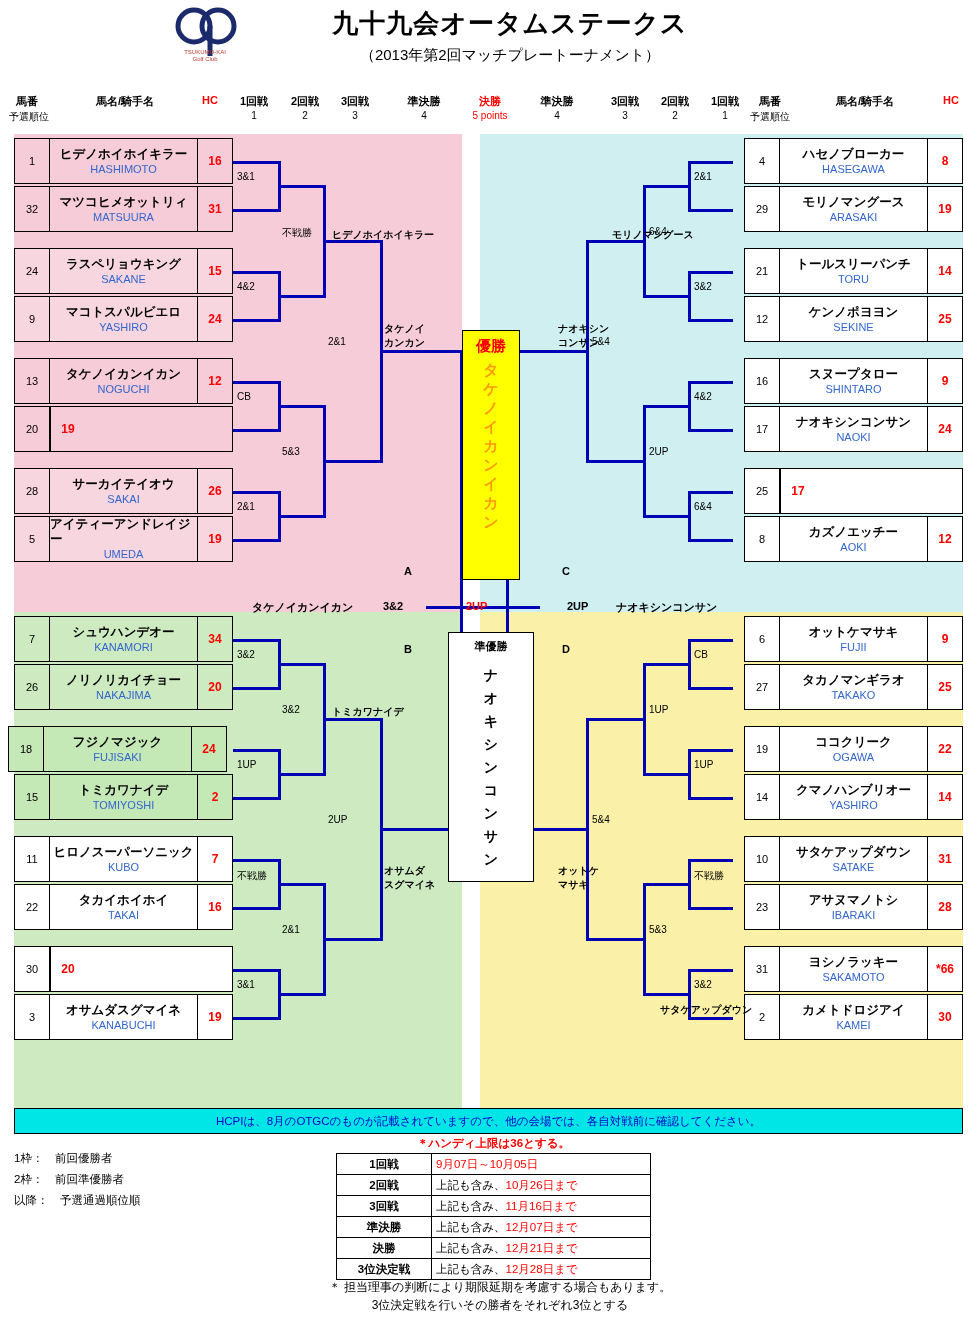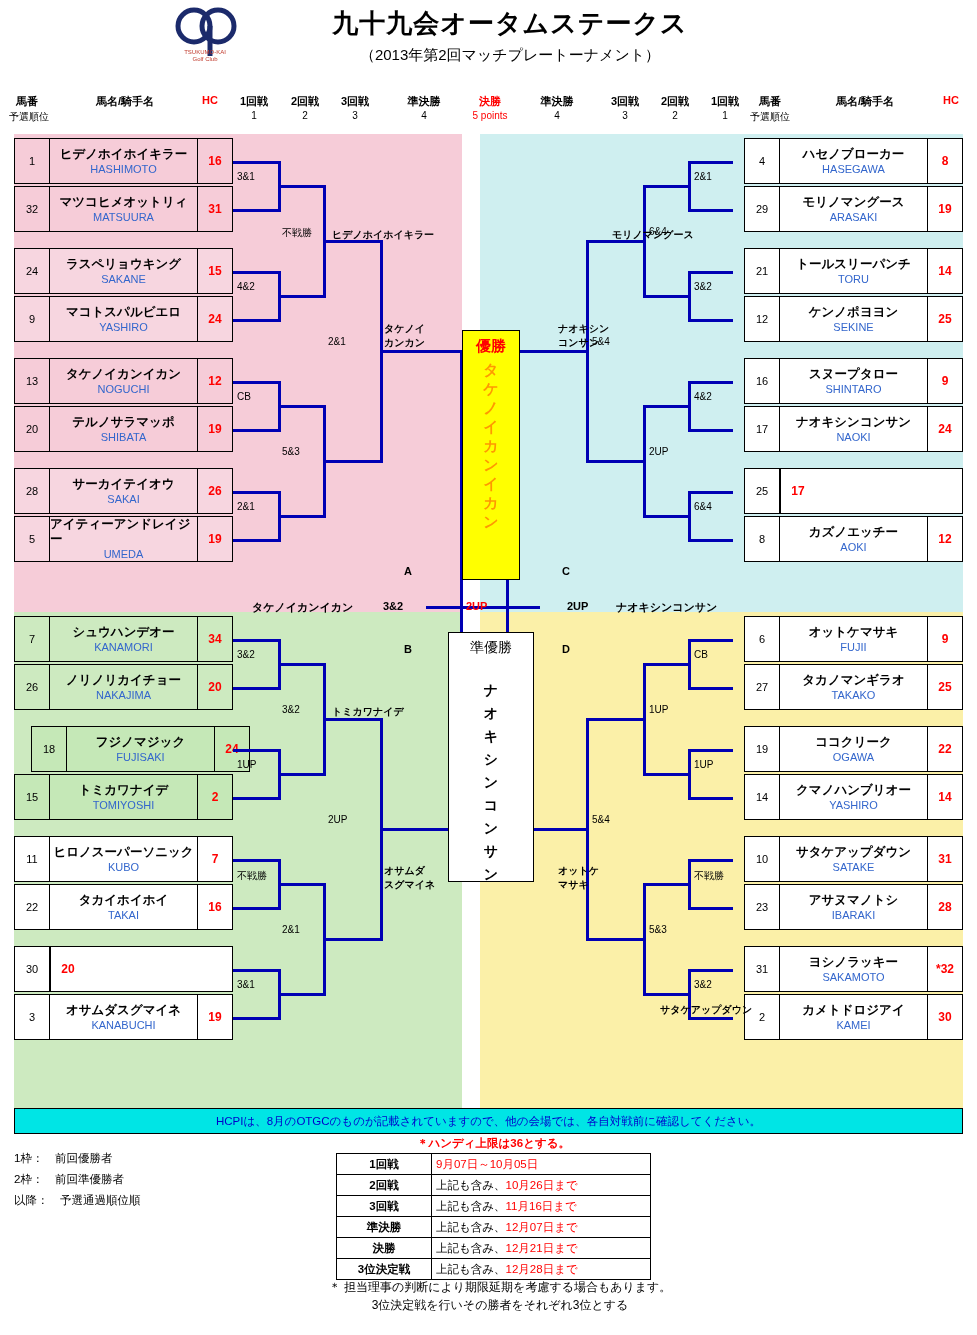--- a/index.html
+++ b/index.html
@@ -35,21 +35,21 @@
   .vl{width:3px;}
   .hl{height:3px;}
   .score{position:absolute;font-size:10px;}
   .nm{position:absolute;font-size:10px;font-weight:bold;white-space:nowrap;}
   .nm2{position:absolute;font-size:11px;font-weight:bold;white-space:nowrap;}
   
   #champ{left:462px;top:330px;width:58px;height:250px;background:#ffff00;border:1px solid #000;display:flex;flex-direction:column;align-items:center;justify-content:flex-start;padding-top:6px;box-sizing:border-box;}
   #champ .t{font-size:15px;font-weight:bold;color:#ff0000;margin-bottom:4px;}
   #champ .v{font-size:15px;font-weight:bold;color:#ff9900;line-height:19px;text-align:center;}
   #runner{left:448px;top:632px;width:86px;height:250px;background:#fff;border:1px solid #000;box-sizing:border-box;display:flex;flex-direction:column;align-items:center;padding-top:6px;}
-  #runner .t{font-size:14px;font-weight:normal;margin-bottom:22px;}
+  #runner .t{font-size:11px;font-weight:bold;margin-bottom:10px;}
   #runner .v{font-size:14px;font-weight:bold;line-height:23px;text-align:center;}
   
   #notebar{left:14px;top:1108px;width:949px;height:26px;background:#00e5e5;border:1px solid #000;display:flex;align-items:center;justify-content:center;box-sizing:border-box;}
   #notebar span{font-size:11.5px;color:#0000cc;}
   
   #legend{left:14px;top:1148px;font-size:11.5px;line-height:21px;}
   
   #sched{position:absolute;left:336px;top:1136px;}
   #sched .cap{font-size:11.5px;color:#ff0000;text-align:center;font-weight:bold;margin-bottom:2px;}
   #sched table{border-collapse:collapse;font-size:11.5px;}
@@ -145,24 +145,20 @@
     <div class="row rowL fill-pinkA" style="left: 14px; top: 358px;">
       <div class="num">13</div>
       <div class="names">
         <div class="hname">タケノイカンイカン</div>
         <div class="jname">NOGUCHI</div>
       </div>
       <div class="hc">12</div>
     </div>
     <div class="row rowL fill-pinkA" style="left: 14px; top: 406px;">
       <div class="num">20</div>
-      <div class="names">
-        <div class="hname">テルノサラマッポ</div>
-        <div class="jname">SHIBATA</div>
-      </div>
       <div class="hc">19</div>
     </div>
     <div class="row rowL fill-pinkB" style="left: 14px; top: 468px;">
       <div class="num">28</div>
       <div class="names">
         <div class="hname">サーカイテイオウ</div>
         <div class="jname">SAKAI</div>
       </div>
       <div class="hc">26</div>
     </div>
@@ -183,21 +179,21 @@
       <div class="hc">34</div>
     </div>
     <div class="row rowL fill-green" style="left: 14px; top: 664px;">
       <div class="num">26</div>
       <div class="names">
         <div class="hname">ノリノリカイチョー</div>
         <div class="jname">NAKAJIMA</div>
       </div>
       <div class="hc">20</div>
     </div>
-    <div class="row rowL fill-greenD" style="left: 31px; top: 726px;">
+    <div class="row rowL fill-greenD" style="left: 8px; top: 726px;">
       <div class="num">18</div>
       <div class="names">
         <div class="hname">フジノマジック</div>
         <div class="jname">FUJISAKI</div>
       </div>
       <div class="hc">24</div>
     </div>
     <div class="row rowL fill-greenD" style="left: 14px; top: 774px;">
       <div class="num">15</div>
       <div class="names">
@@ -344,21 +340,21 @@
         <div class="jname">IBARAKI</div>
       </div>
       <div class="hc">28</div>
     </div>
     <div class="row rowR fill-white" style="left: 744px; top: 946px;">
       <div class="num">31</div>
       <div class="names">
         <div class="hname">ヨシノラッキー</div>
         <div class="jname">SAKAMOTO</div>
       </div>
-      <div class="hc">*32</div>
+      <div class="hc">*66</div>
     </div>
     <div class="row rowR fill-white" style="left: 744px; top: 994px;">
       <div class="num">2</div>
       <div class="names">
         <div class="hname">カメトドロジアイ</div>
         <div class="jname">KAMEI</div>
       </div>
       <div class="hc">30</div>
     </div>
   </div>

